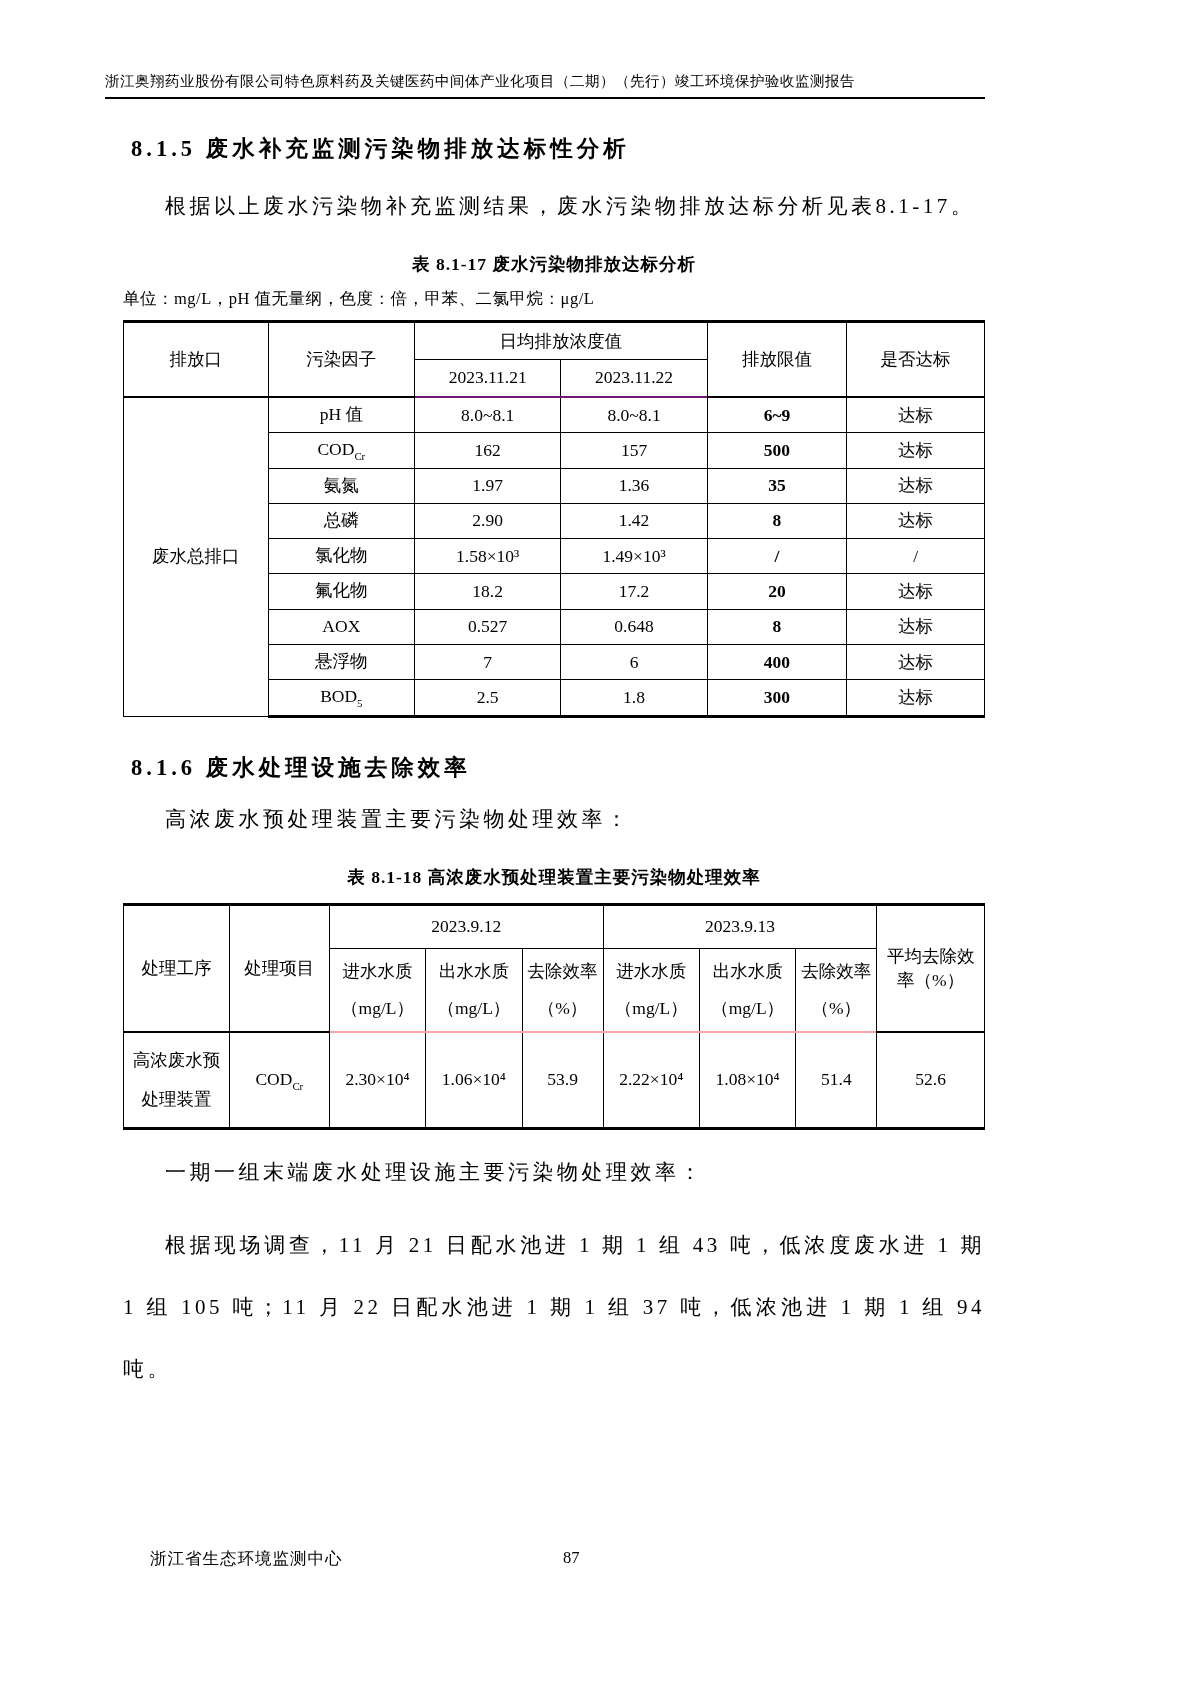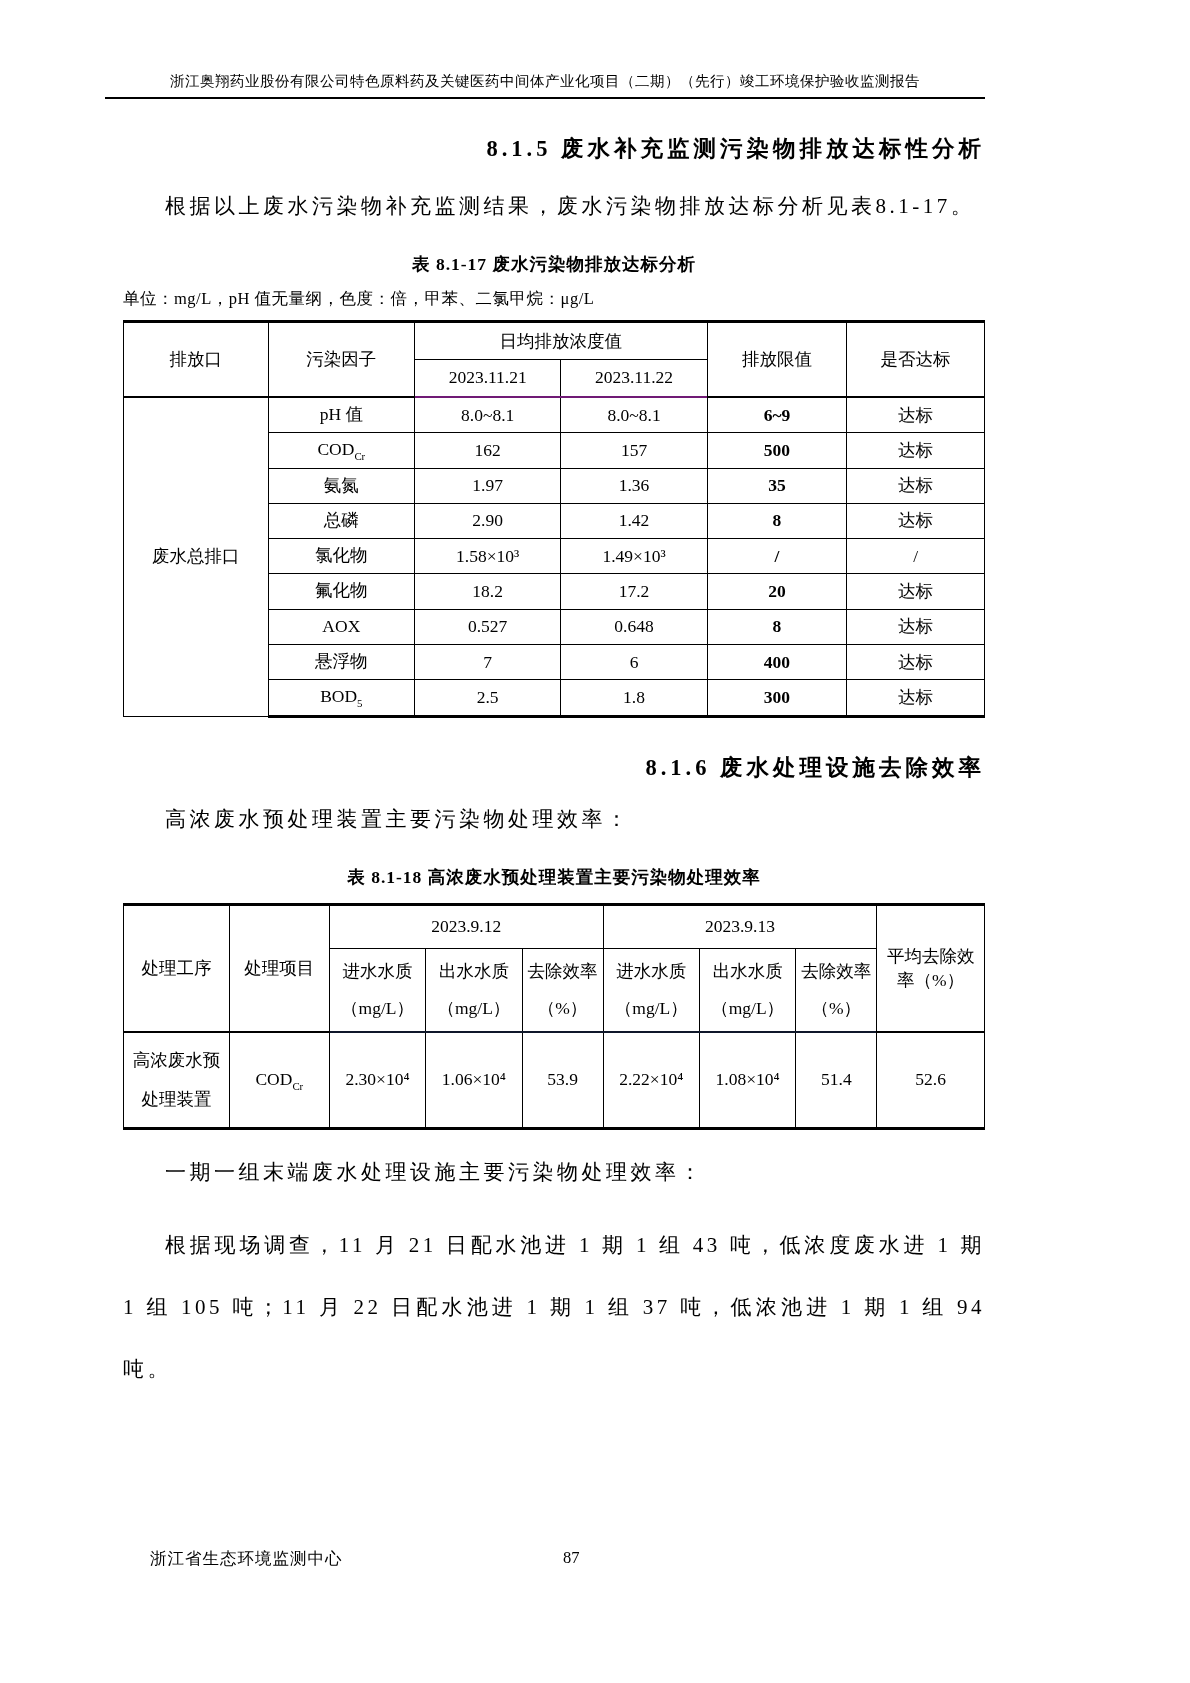--- a/index.html
+++ b/index.html
@@ -8,30 +8,29 @@
     background: #ffffff; color: #000;
     font-family: "Liberation Serif", "DejaVu Serif", serif;
     position: relative; overflow: hidden;
     box-sizing: border-box;
   }
   .doc-header {
     margin: 72px 205px 0 105px;
     border-bottom: 2px solid #000;
     padding-bottom: 6px;
     font-size: 14.5px;
-    text-align: center;
+    text-align: left;
     letter-spacing: 0.5px;
     white-space: nowrap;
   }
   .content { margin: 0 205px 0 123px; }
   .section-heading {
     font-size: 22.5px; font-weight: bold;
     letter-spacing: 4px; margin: 34px 0 0 8px;
     font-family: "Liberation Serif", "DejaVu Serif", serif;
-    text-align: right;
   }
   .para {
     font-size: 21px; line-height: 2.95;
     letter-spacing: 3.5px;
     text-align: justify; text-indent: 2em;
     margin: 12px 0 0 0;
   }
   .para.tight { margin-top: 6px; }
   .table-caption {
     text-align: center; font-weight: bold;
@@ -55,21 +54,21 @@
   .t1 th { height: 30px; }
   .t1 td { height: 28px; line-height: 1.55; }
   .t1 tr:first-child th { border-top: 3px solid #000; }
   .t1 tr:last-child td { border-bottom: 3px solid #000; }
   .t1 tr:nth-child(2) th { border-bottom: 2px solid #701a75; }
   .t1 tr:first-child th[rowspan] { border-bottom: 2px solid #000; }
   .t1 td.limit { font-weight: bold; }
   .t2 { margin-top: 14px; }
   .t2 tr:first-child th { border-top: 3px solid #000; }
   .t2 tr:last-child td { border-bottom: 3px solid #000; }
-  .t2 tr:nth-child(2) th { border-bottom: 2px solid #0f172a; }
+  .t2 tr:nth-child(2) th { border-bottom: 2px solid #fca5a5; }
   .t2 tr:first-child th[rowspan] { border-bottom: 2px solid #000; }
   .t2 .hrow1 th { height: 36px; }
   .t2 .hrow2 th { height: 78px; line-height: 2.1; padding: 2px 3px; }
   .t2 .drow td { height: 90px; line-height: 2.2; padding: 2px 3px; }
   sub { font-size: 0.62em; }
   .footer {
     position: absolute; top: 1548px; left: 0; right: 0;
     font-size: 16.5px;
   }
   .footer .org { position: absolute; left: 150px; letter-spacing: 1px; text-align: center; }

